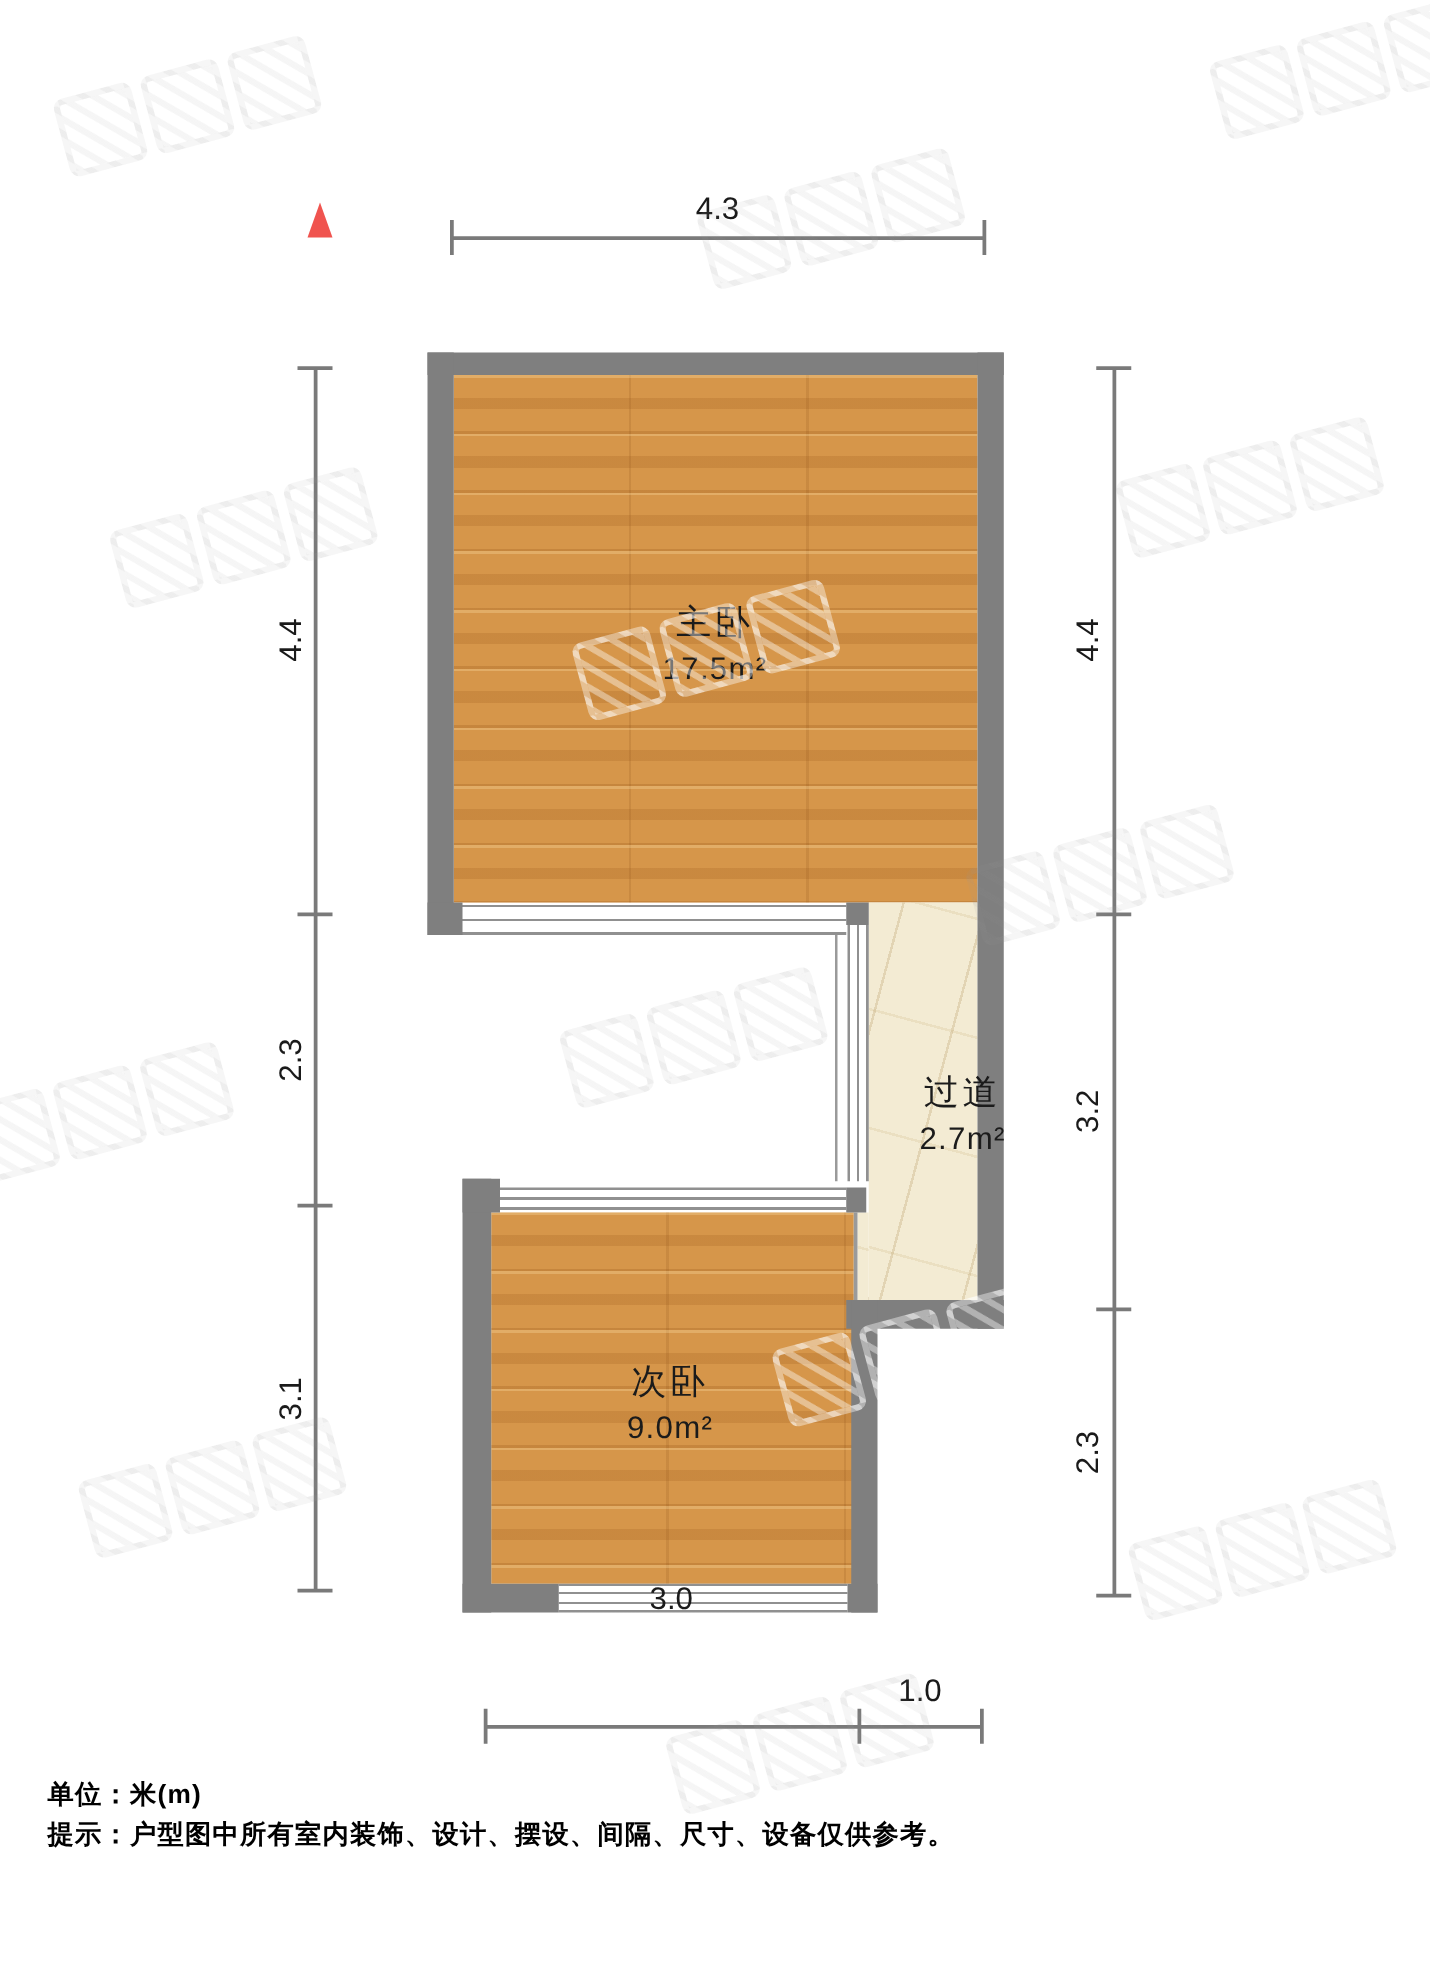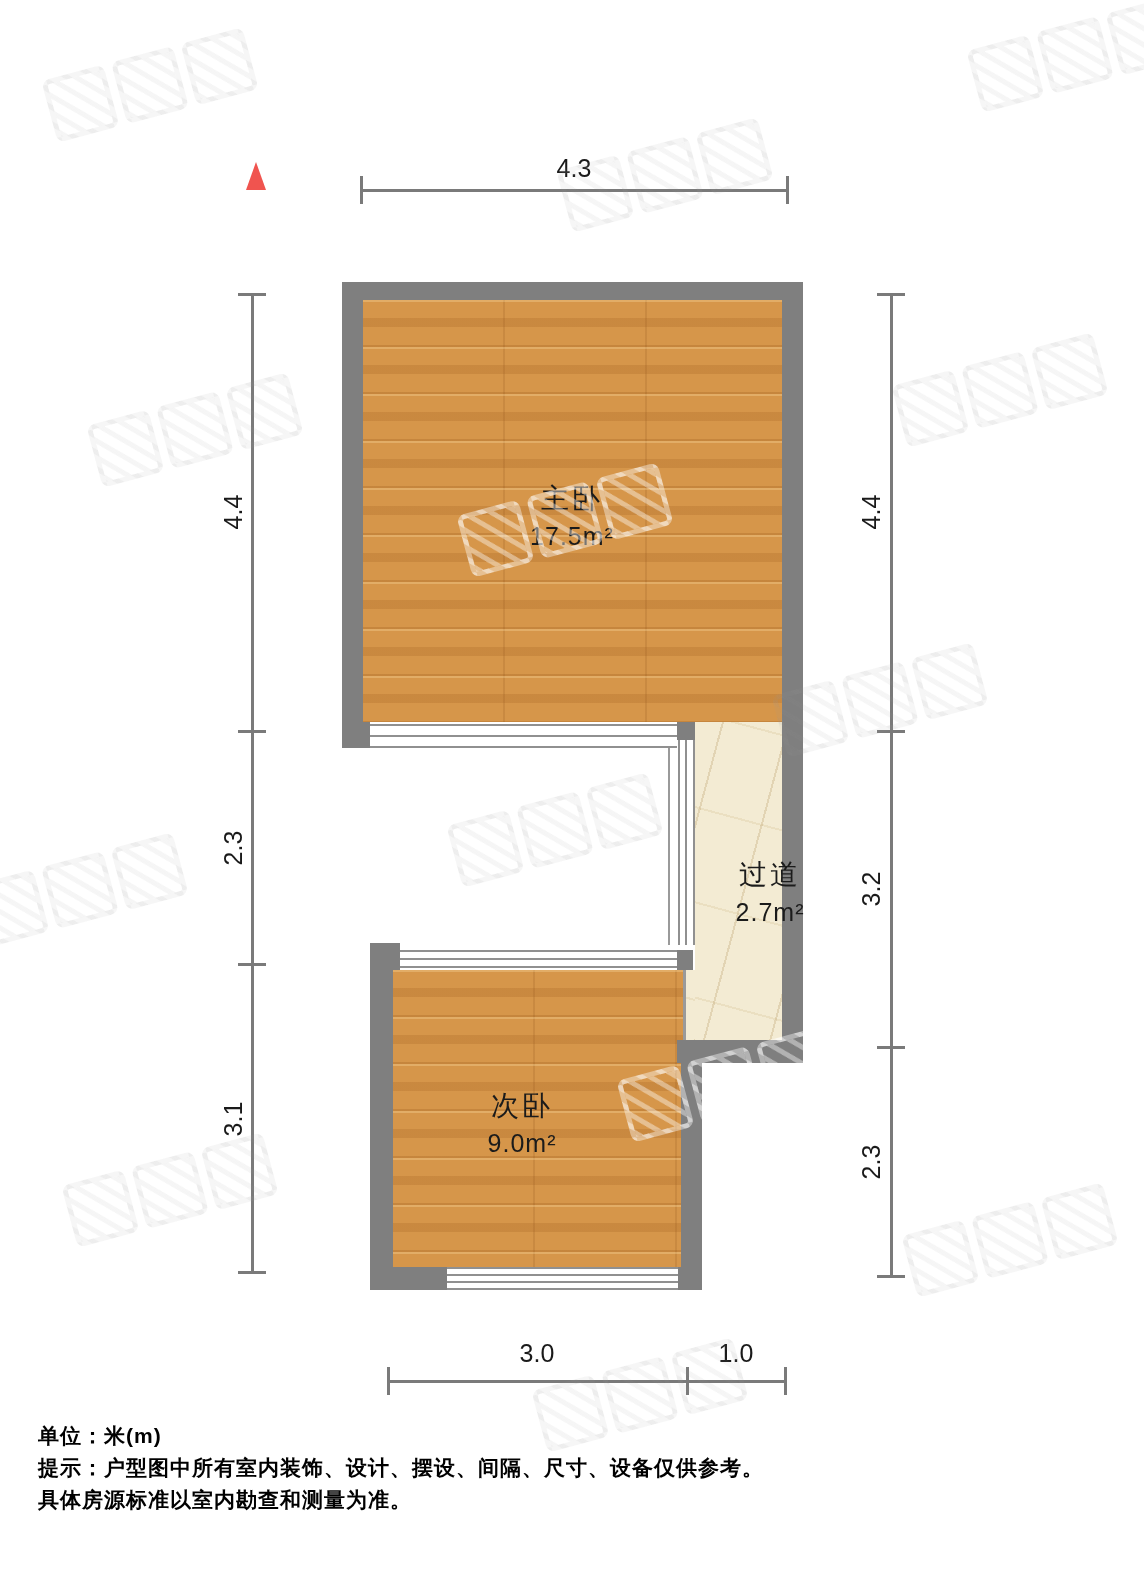--- a/index.html
+++ b/index.html
@@ -108,21 +108,21 @@
 <div class="wall" style="left:370px;top:943px;width:30px;height:27px"></div>
 <div class="wall" style="left:677px;top:950px;width:16px;height:20px"></div>
 <div class="wall" style="left:681px;top:1040px;width:21px;height:250px"></div>
 <div class="wall" style="left:370px;top:1267px;width:77px;height:23px"></div>
 <div class="wall" style="left:678px;top:1267px;width:24px;height:23px"></div>
 
 <div class="room-label" style="left:572px;top:515px">
   <div class="room-name">主卧</div>
   <div class="room-area">17.5m²</div>
 </div>
-<div class="room-label" style="left:522px;top:1122px">
+<div class="room-label" style="left:536px;top:1122px">
   <div class="room-name">次卧</div>
   <div class="room-area">9.0m²</div>
 </div>
 <div class="room-label" style="left:770px;top:891px">
   <div class="room-name">过道</div>
   <div class="room-area">2.7m²</div>
 </div>
 
 <div class="north" style="left:246px;top:162px"></div>
 
@@ -146,27 +146,26 @@
 <div class="tick-h" style="left:877px;top:1046px"></div>
 <div class="tick-h" style="left:877px;top:1275px"></div>
 <div class="dim-label rot" style="left:871px;top:512px">4.4</div>
 <div class="dim-label rot" style="left:871px;top:889px">3.2</div>
 <div class="dim-label rot" style="left:871px;top:1162px">2.3</div>
 
 <div class="dim-h" style="left:388px;top:1380px;width:397px"></div>
 <div class="tick-v" style="left:387px;top:1367px"></div>
 <div class="tick-v" style="left:686px;top:1367px"></div>
 <div class="tick-v" style="left:784px;top:1367px"></div>
-<div class="dim-label" style="left:537px;top:1353px">3.0</div>
+<div class="dim-label" style="left:537px;top:1280px">3.0</div>
 <div class="dim-label" style="left:736px;top:1353px">1.0</div>
 
 <div class="footer">
   <div>单位：米(m)</div>
   <div>提示：户型图中所有室内装饰、设计、摆设、间隔、尺寸、设备仅供参考。</div>
-  <div>具体房源标准以室内勘查和测量为准。</div>
 </div>
 
 <div id="wm-layer">
     <div class="wm" style="left: 150px; top: 85px;">
       <span class="wm-glyph"></span>
       <span class="wm-glyph"></span>
       <span class="wm-glyph"></span>
     </div>
     <div class="wm" style="left: 665px; top: 175px;">
       <span class="wm-glyph"></span>

